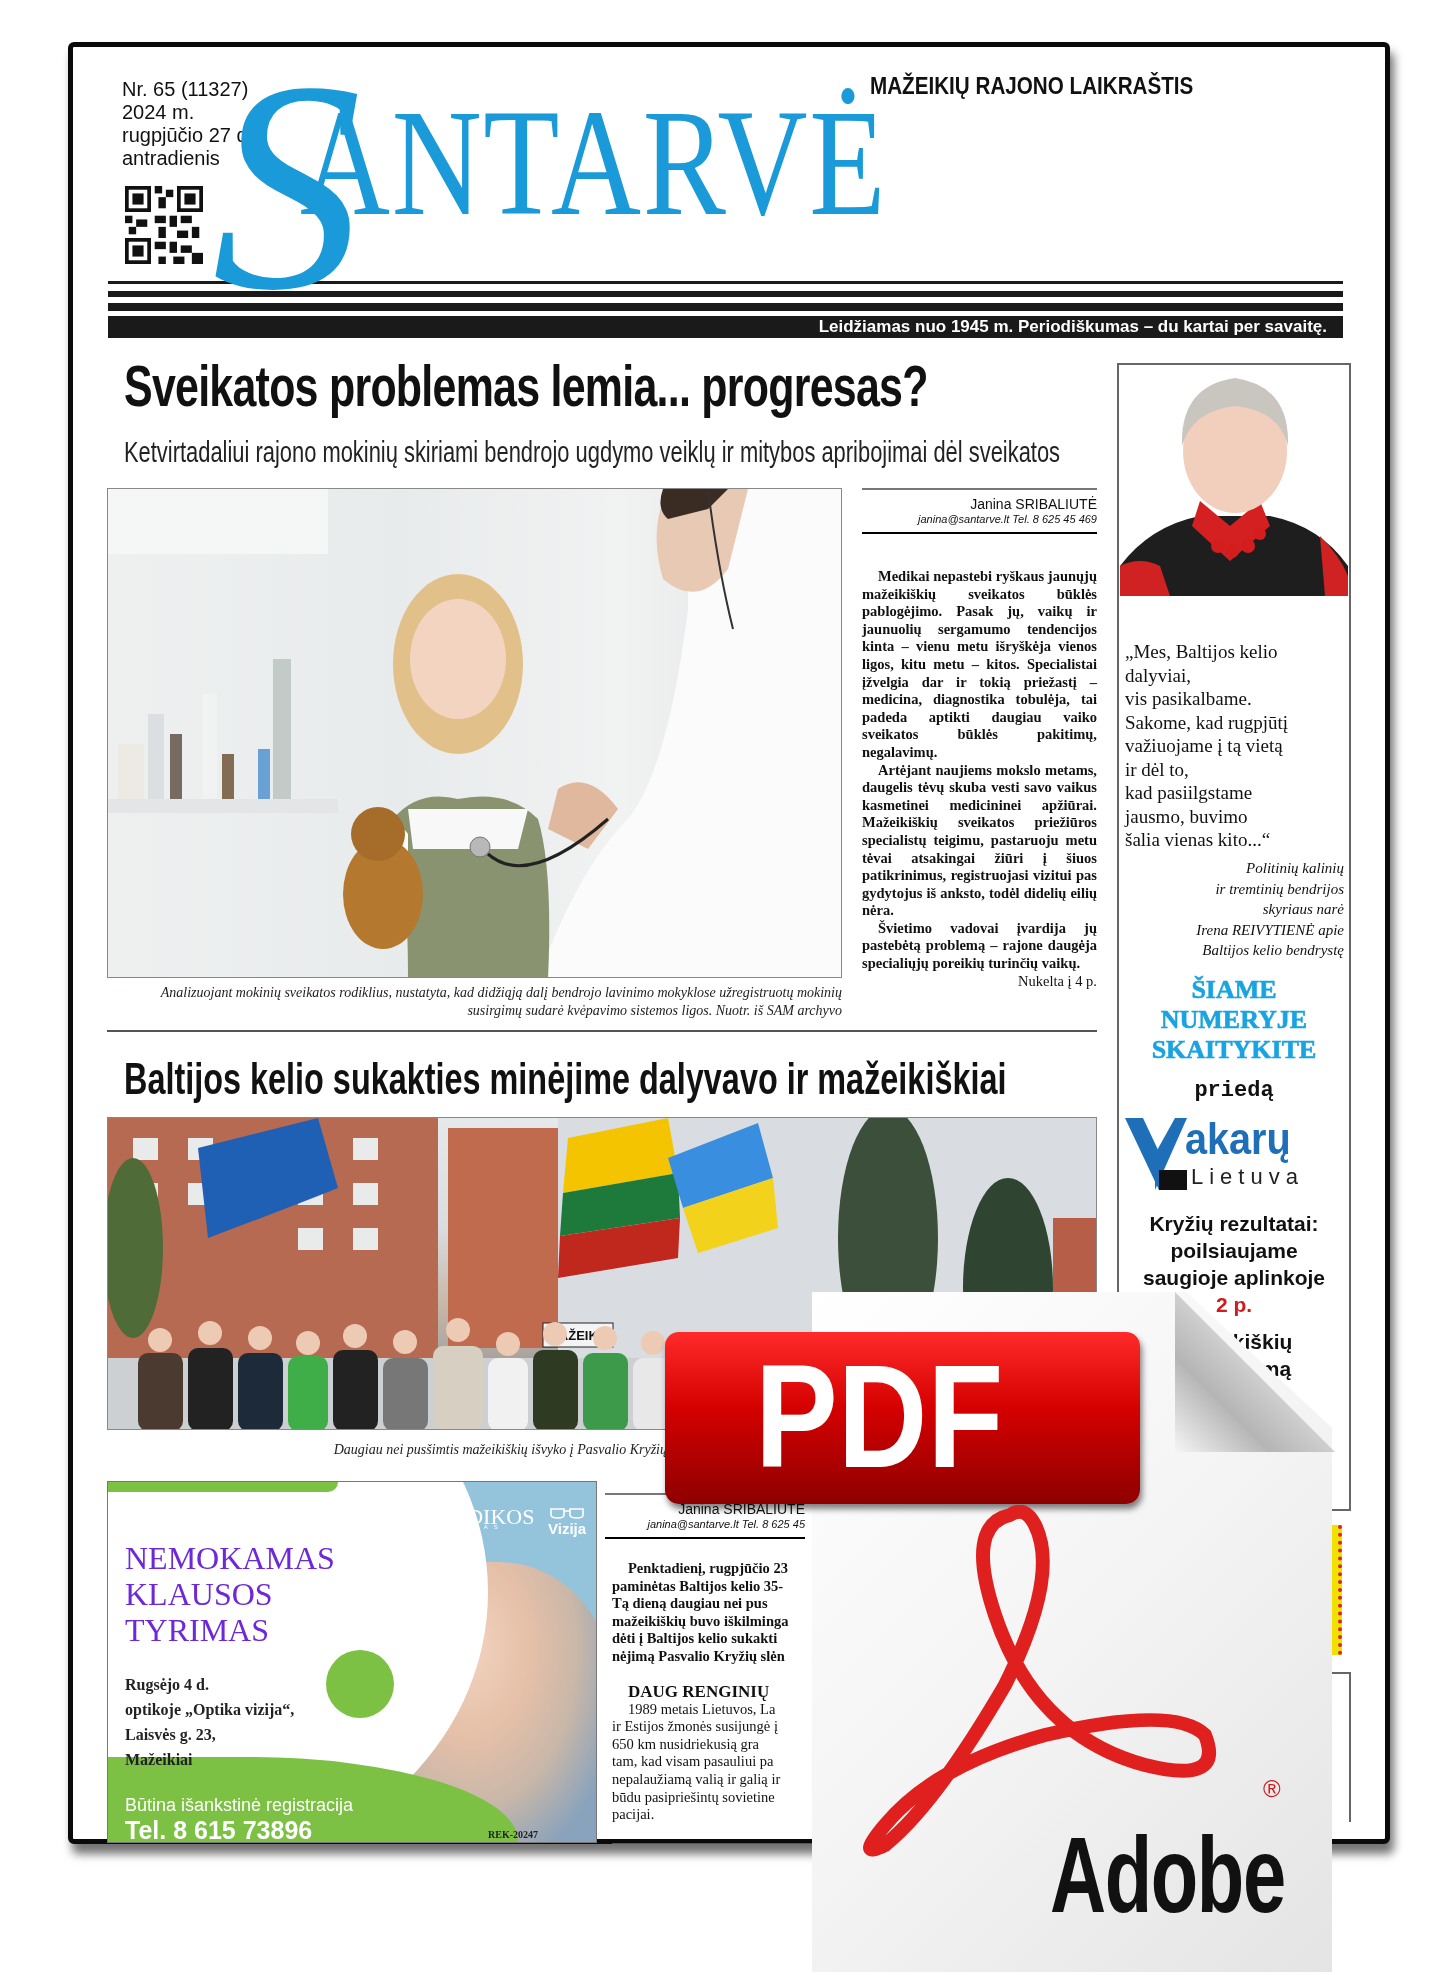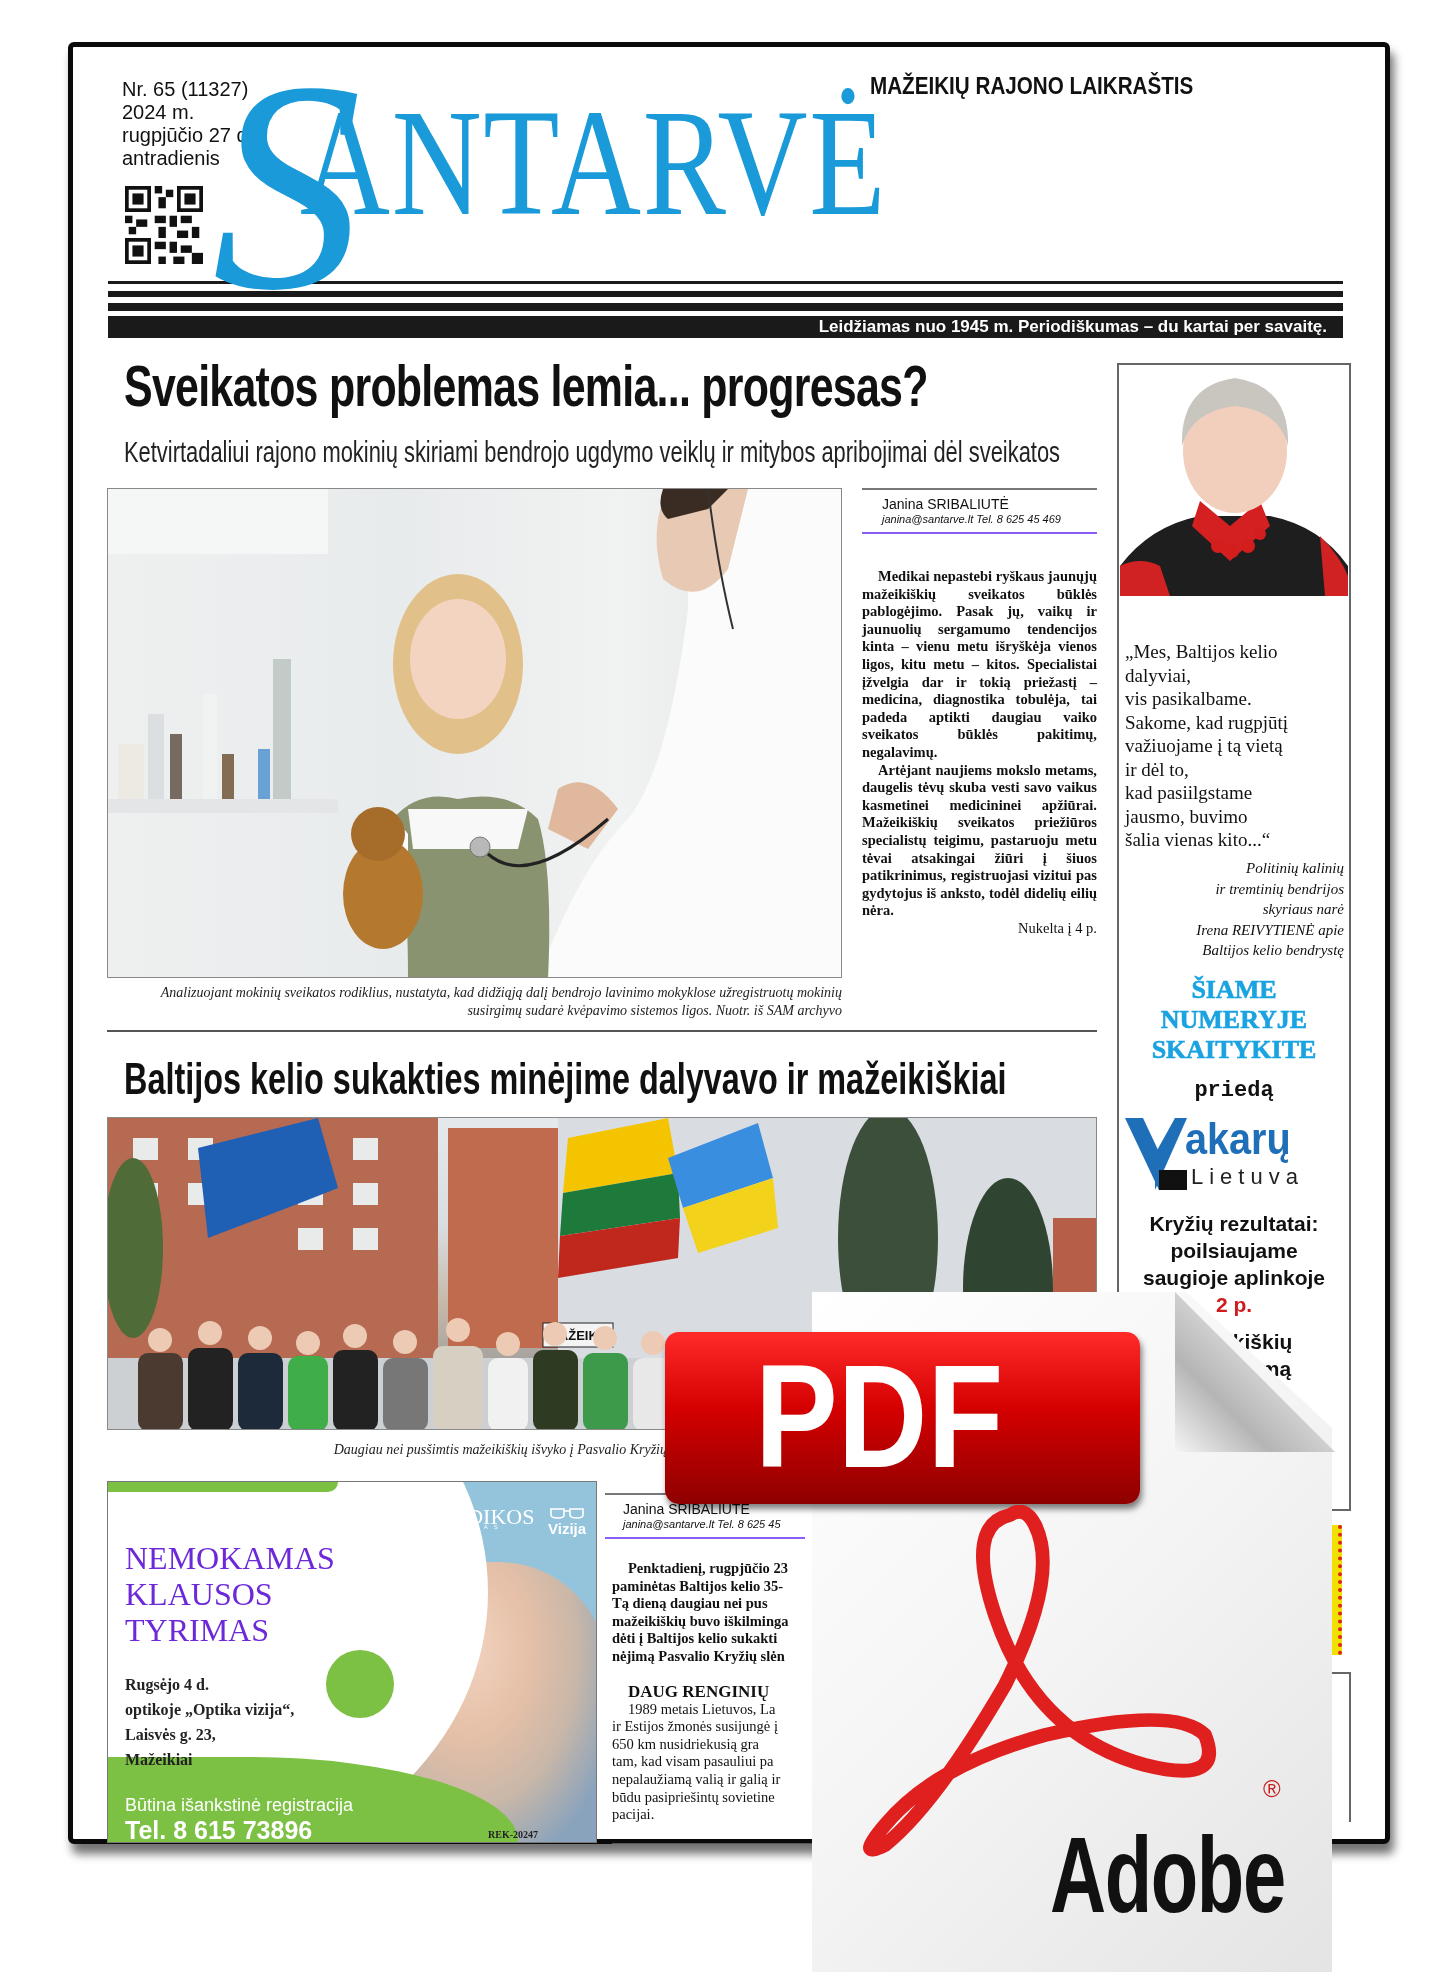--- a/index.html
+++ b/index.html
@@ -43,21 +43,21 @@
     position: absolute; left: 124px; top: 434px; font-family: "Liberation Sans", sans-serif; font-size: 30px; line-height: 36px;
     transform: scaleX(0.73); transform-origin: left top; white-space: nowrap; color: #222;
   }
   .photo-1 {
     position: absolute; left: 107px; top: 488px; width: 735px; height: 490px; border: 1px solid #888; overflow: hidden;
     background: linear-gradient(90deg, #eef0f0 0%, #e8ebec 40%, #f1f2f2 70%, #dfe2e3 100%);
   }
   .caption-1 {
     position: absolute; left: 107px; top: 984px; width: 735px; font-style: italic; font-size: 14px; line-height: 18px; text-align: right; color: #222;
   }
-  .byline { position: absolute; font-family: "Liberation Sans", sans-serif; border-top: 2px solid #777; border-bottom: 2px solid #8b5cf6; padding: 6px 0 6px 20px; }
+  .byline { position: absolute; font-family: "Liberation Sans", sans-serif; border-top: 2px solid #777; border-bottom: 2px solid #000000; padding: 6px 0 6px 20px; text-align: right; }
   .byline .name { font-size: 14px; line-height: 16px; }
   .byline .contact { font-size: 11px; font-style: italic; line-height: 14px; }
   .col-text { position: absolute; font-family: "Liberation Serif", serif; font-size: 14.5px; line-height: 17.6px; text-align: justify; font-weight: bold; color: #111; }
   .col-text p { text-indent: 16px; }
   .col-text .cont { text-align: right; font-weight: normal; }
   .divider { position: absolute; background: #555; }
 
   
   .side-box { position: absolute; left: 1117px; top: 363px; width: 234px; height: 1148px; border: 2px solid #666; }
   .side-photo { position: absolute; left: 1120px; top: 366px; width: 228px; height: 230px; overflow: hidden; background: #fff; }
@@ -200,20 +200,21 @@
 <div class="caption-1">Analizuojant mokinių sveikatos rodiklius, nustatyta, kad didžiąją dalį bendrojo lavinimo mokyklose užregistruotų mokinių susirgimų sudarė kvėpavimo sistemos ligos. Nuotr. iš SAM archyvo</div>
 <div class="divider" style="left:107px; top:1030px; width:990px; height:2px;"></div>
 
 <div class="byline" style="left:862px; top:488px; width:235px;">
   <div class="name">Janina SRIBALIUTĖ</div>
   <div class="contact">janina@santarve.lt Tel. 8 625 45 469</div>
 </div>
 <div class="col-text" style="left:862px; top:568px; width:235px;">
   <p>Medikai nepastebi ryškaus jaunųjų mažeikiškių sveikatos būklės pablogėjimo. Pasak jų, vaikų ir jaunuolių sergamumo tendencijos kinta – vienu metu išryškėja vienos ligos, kitu metu – kitos. Specialistai įžvelgia dar ir tokią priežastį – medicina, diagnostika tobulėja, tai padeda aptikti daugiau vaiko sveikatos būklės pakitimų, negalavimų.</p>
   <p>Artėjant naujiems mokslo metams, daugelis tėvų skuba vesti savo vaikus kasmetinei medicininei apžiūrai. Mažeikiškių sveikatos priežiūros specialistų teigimu, pastaruoju metu tėvai atsakingai žiūri į šiuos patikrinimus, registruojasi vizitui pas gydytojus iš anksto, todėl didelių eilių nėra.</p>
+  <p>Švietimo vadovai įvardija jų pastebėtą problemą – rajone daugėja specialiųjų poreikių turinčių vaikų.</p>
   <div class="cont">Nukelta į 4 p.</div>
 </div>
 
 <div class="side-box"></div>
 <div class="side-photo">
   <svg width="228" height="230" viewBox="0 0 228 230">
     <rect width="228" height="230" fill="#ffffff"></rect>
     <path d="M0 200 Q30 160 80 150 L150 150 Q200 160 228 200 L228 230 L0 230 Z" fill="#1e1e1e"></path>
     <path d="M0 200 Q20 190 40 200 L50 230 L0 230 Z" fill="#d02222"></path>
     <path d="M200 170 Q220 190 228 210 L228 230 L205 230 Z" fill="#d02222"></path>

